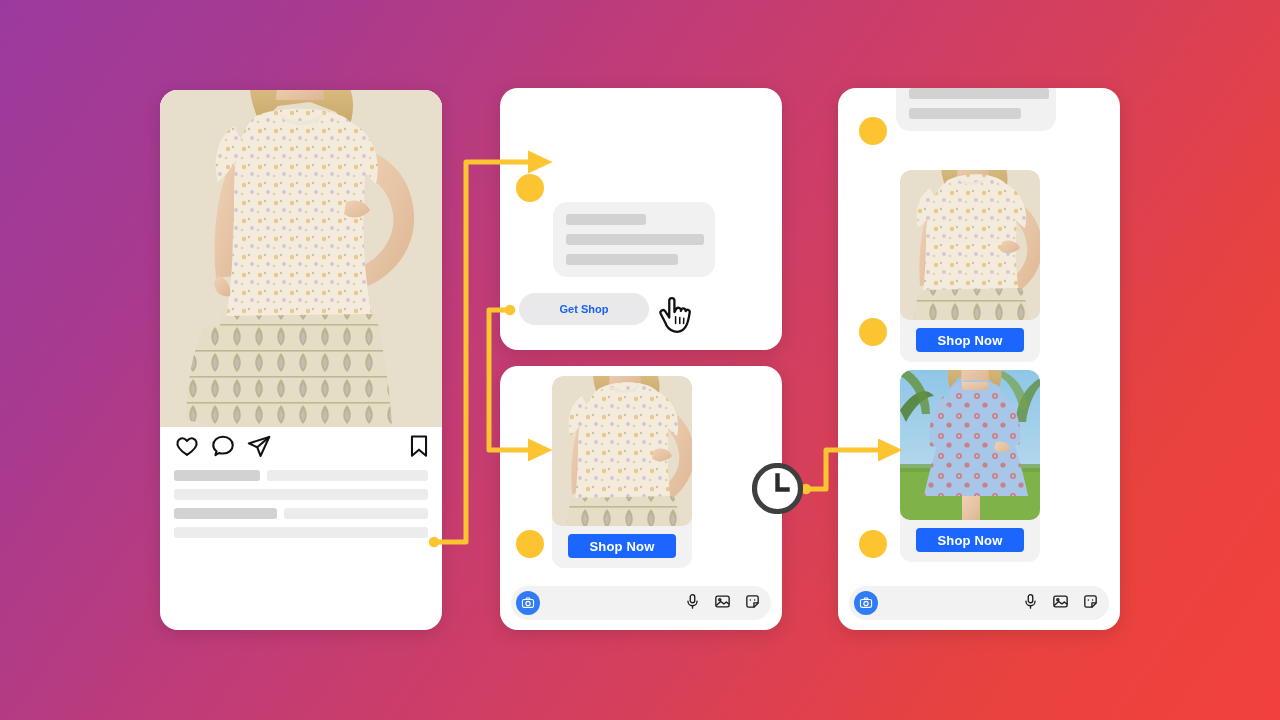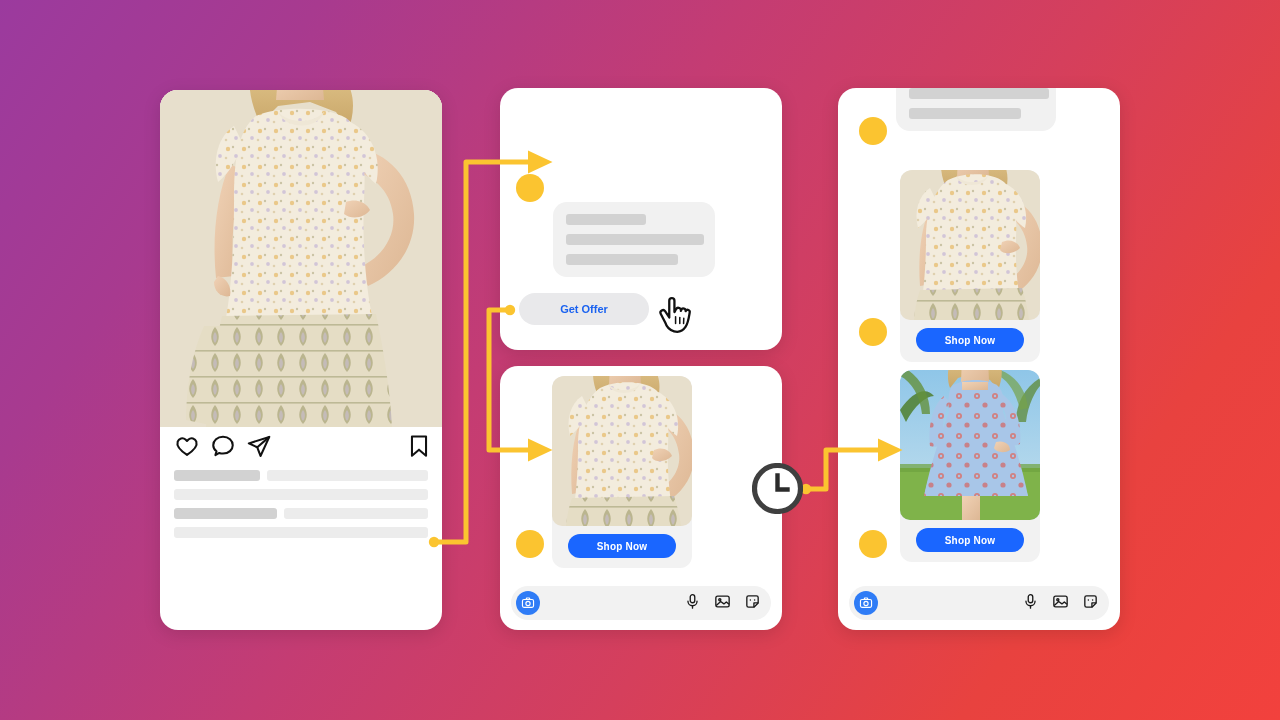--- a/index.html
+++ b/index.html
@@ -50,22 +50,22 @@
     font-size: 11px; font-weight: bold; color: #1a62f0;
     z-index: 6;
   }
   .hand-cursor { position: absolute; left: 654px; top: 292px; width: 42px; height: 44px; z-index: 7; }
 
   
   #chat-b { left: 500px; top: 366px; width: 282px; height: 264px; }
   .prod-card { position: absolute; background: #f2f2f2; border-radius: 12px; overflow: hidden; }
   .prod-img { width: 100%; height: 100%; position: relative; overflow: hidden; border-radius: 10px; }
   .shop-btn {
-    border-radius: 12px; background: #1a66ff; color: #fff;
-    font-size: 10px; font-weight: bold; letter-spacing: .2px;
+    border-radius: 4px; background: #1a66ff; color: #fff;
+    font-size: 13px; font-weight: bold; letter-spacing: .2px;
     display: flex; align-items: center; justify-content: center;
   }
   .composer {
     position: absolute; background: #f2f2f2; border-radius: 20px; height: 34px;
   }
   .composer .cam {
     position: absolute; left: 5px; top: 5px; width: 24px; height: 24px;
     border-radius: 50%; background: #2f7cf6; display: flex; align-items: center; justify-content: center;
   }
   .composer .tools { position: absolute; right: 10px; top: 7px; display: flex; gap: 13px; }
@@ -193,21 +193,21 @@
 
 <div class="card" id="chat-a">
   <div class="bubble">
     <div class="line" style="width:80px"></div>
     <div class="line" style="width:138px"></div>
     <div class="line" style="width:112px"></div>
   </div>
 </div>
 <div class="dot" style="left:516px; top:174px;"></div>
 
-<div class="offer-pill">Get Offer</div>
+<div class="offer-pill">Get Shop</div>
 
 <svg class="hand-cursor" viewBox="0 0 44 46">
   <path d="M16 9 C16 5.6 21.4 5.6 21.4 9 L21.4 21 L23.2 17.8 C24.6 15.2 29 16.8 28.2 19.8
            L28.6 18.6 C29.6 16 33.6 17.2 33.2 20 L33.4 19.6 C34.6 17.6 38 18.8 37.4 21.4
            C36.4 27.2 35.8 32.4 33 36.6 C30.2 40.8 25.6 42.4 21 41.2 C16.4 40 13 36 11.6 31.6
            L7 22.8 C5.6 20 9.8 17.4 11.6 20 L16 26.6 z" fill="#ffffff" stroke="#111111" stroke-width="2.4" stroke-linejoin="round"></path>
   <path d="M22.6 26 L22.6 33" stroke="#111" stroke-width="1.6" stroke-linecap="round"></path>
   <path d="M27 26.6 L27 33" stroke="#111" stroke-width="1.6" stroke-linecap="round"></path>
   <path d="M31.2 27.4 L31 33" stroke="#111" stroke-width="1.6" stroke-linecap="round"></path>
 </svg>

